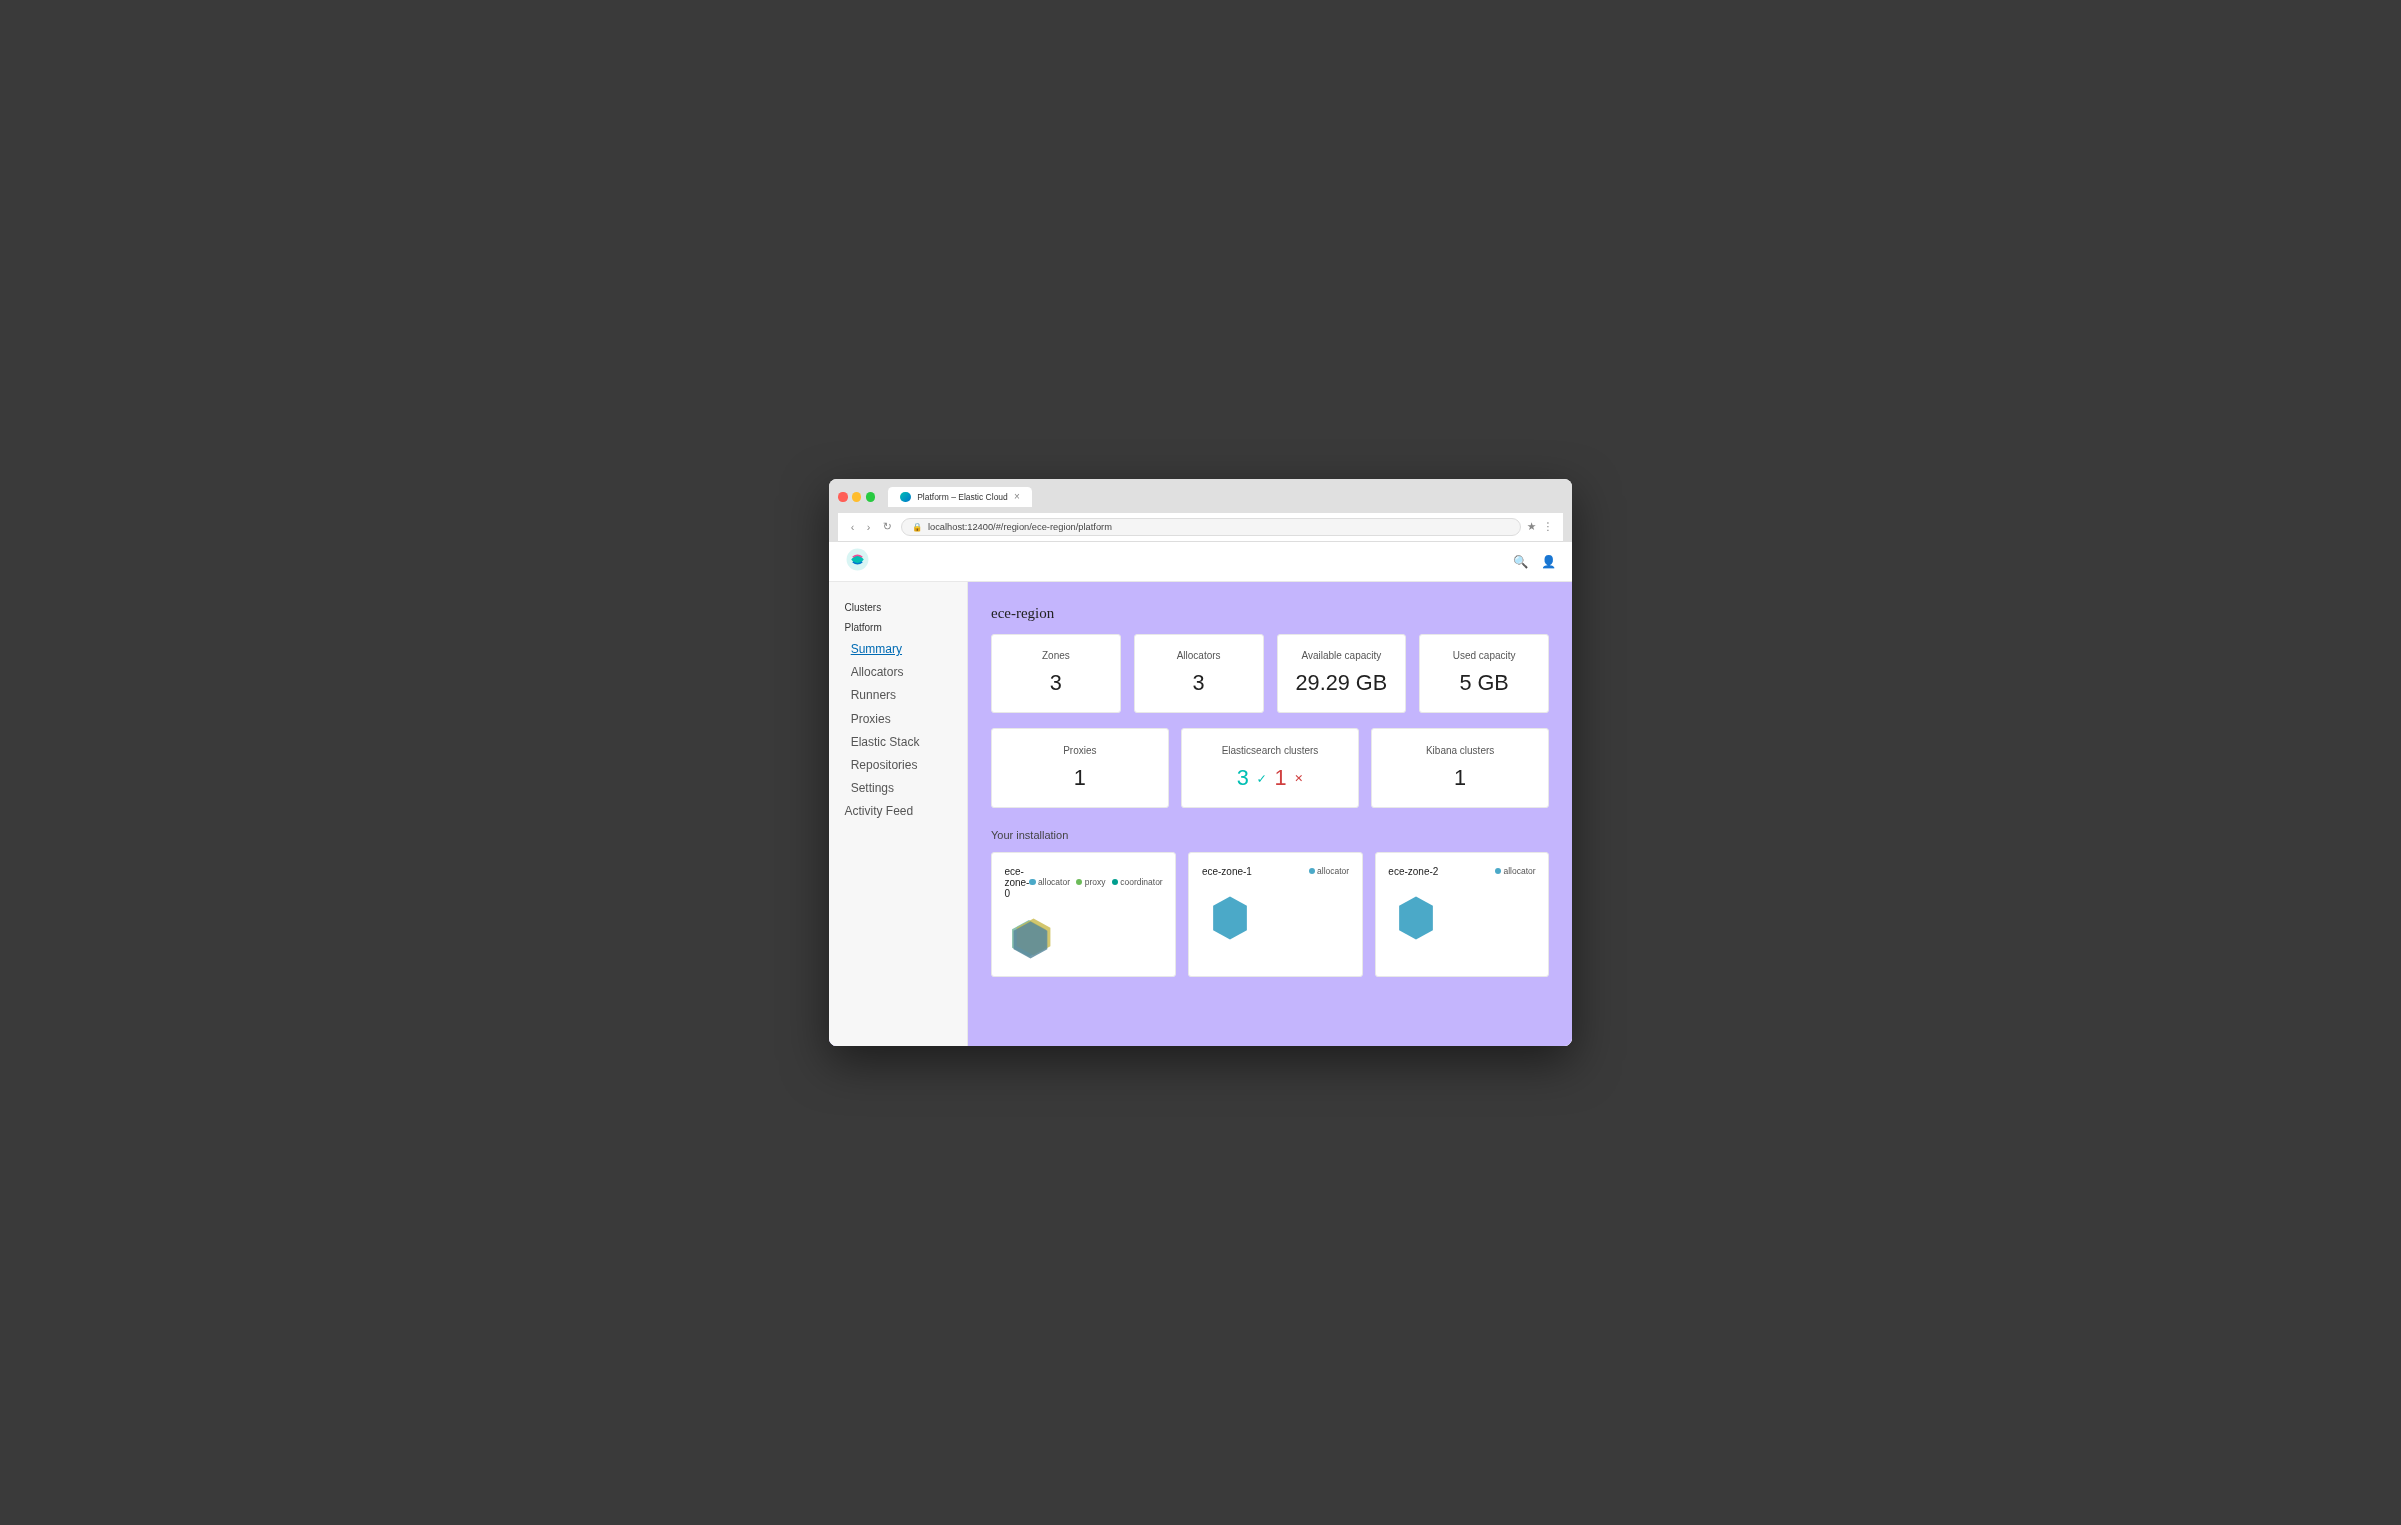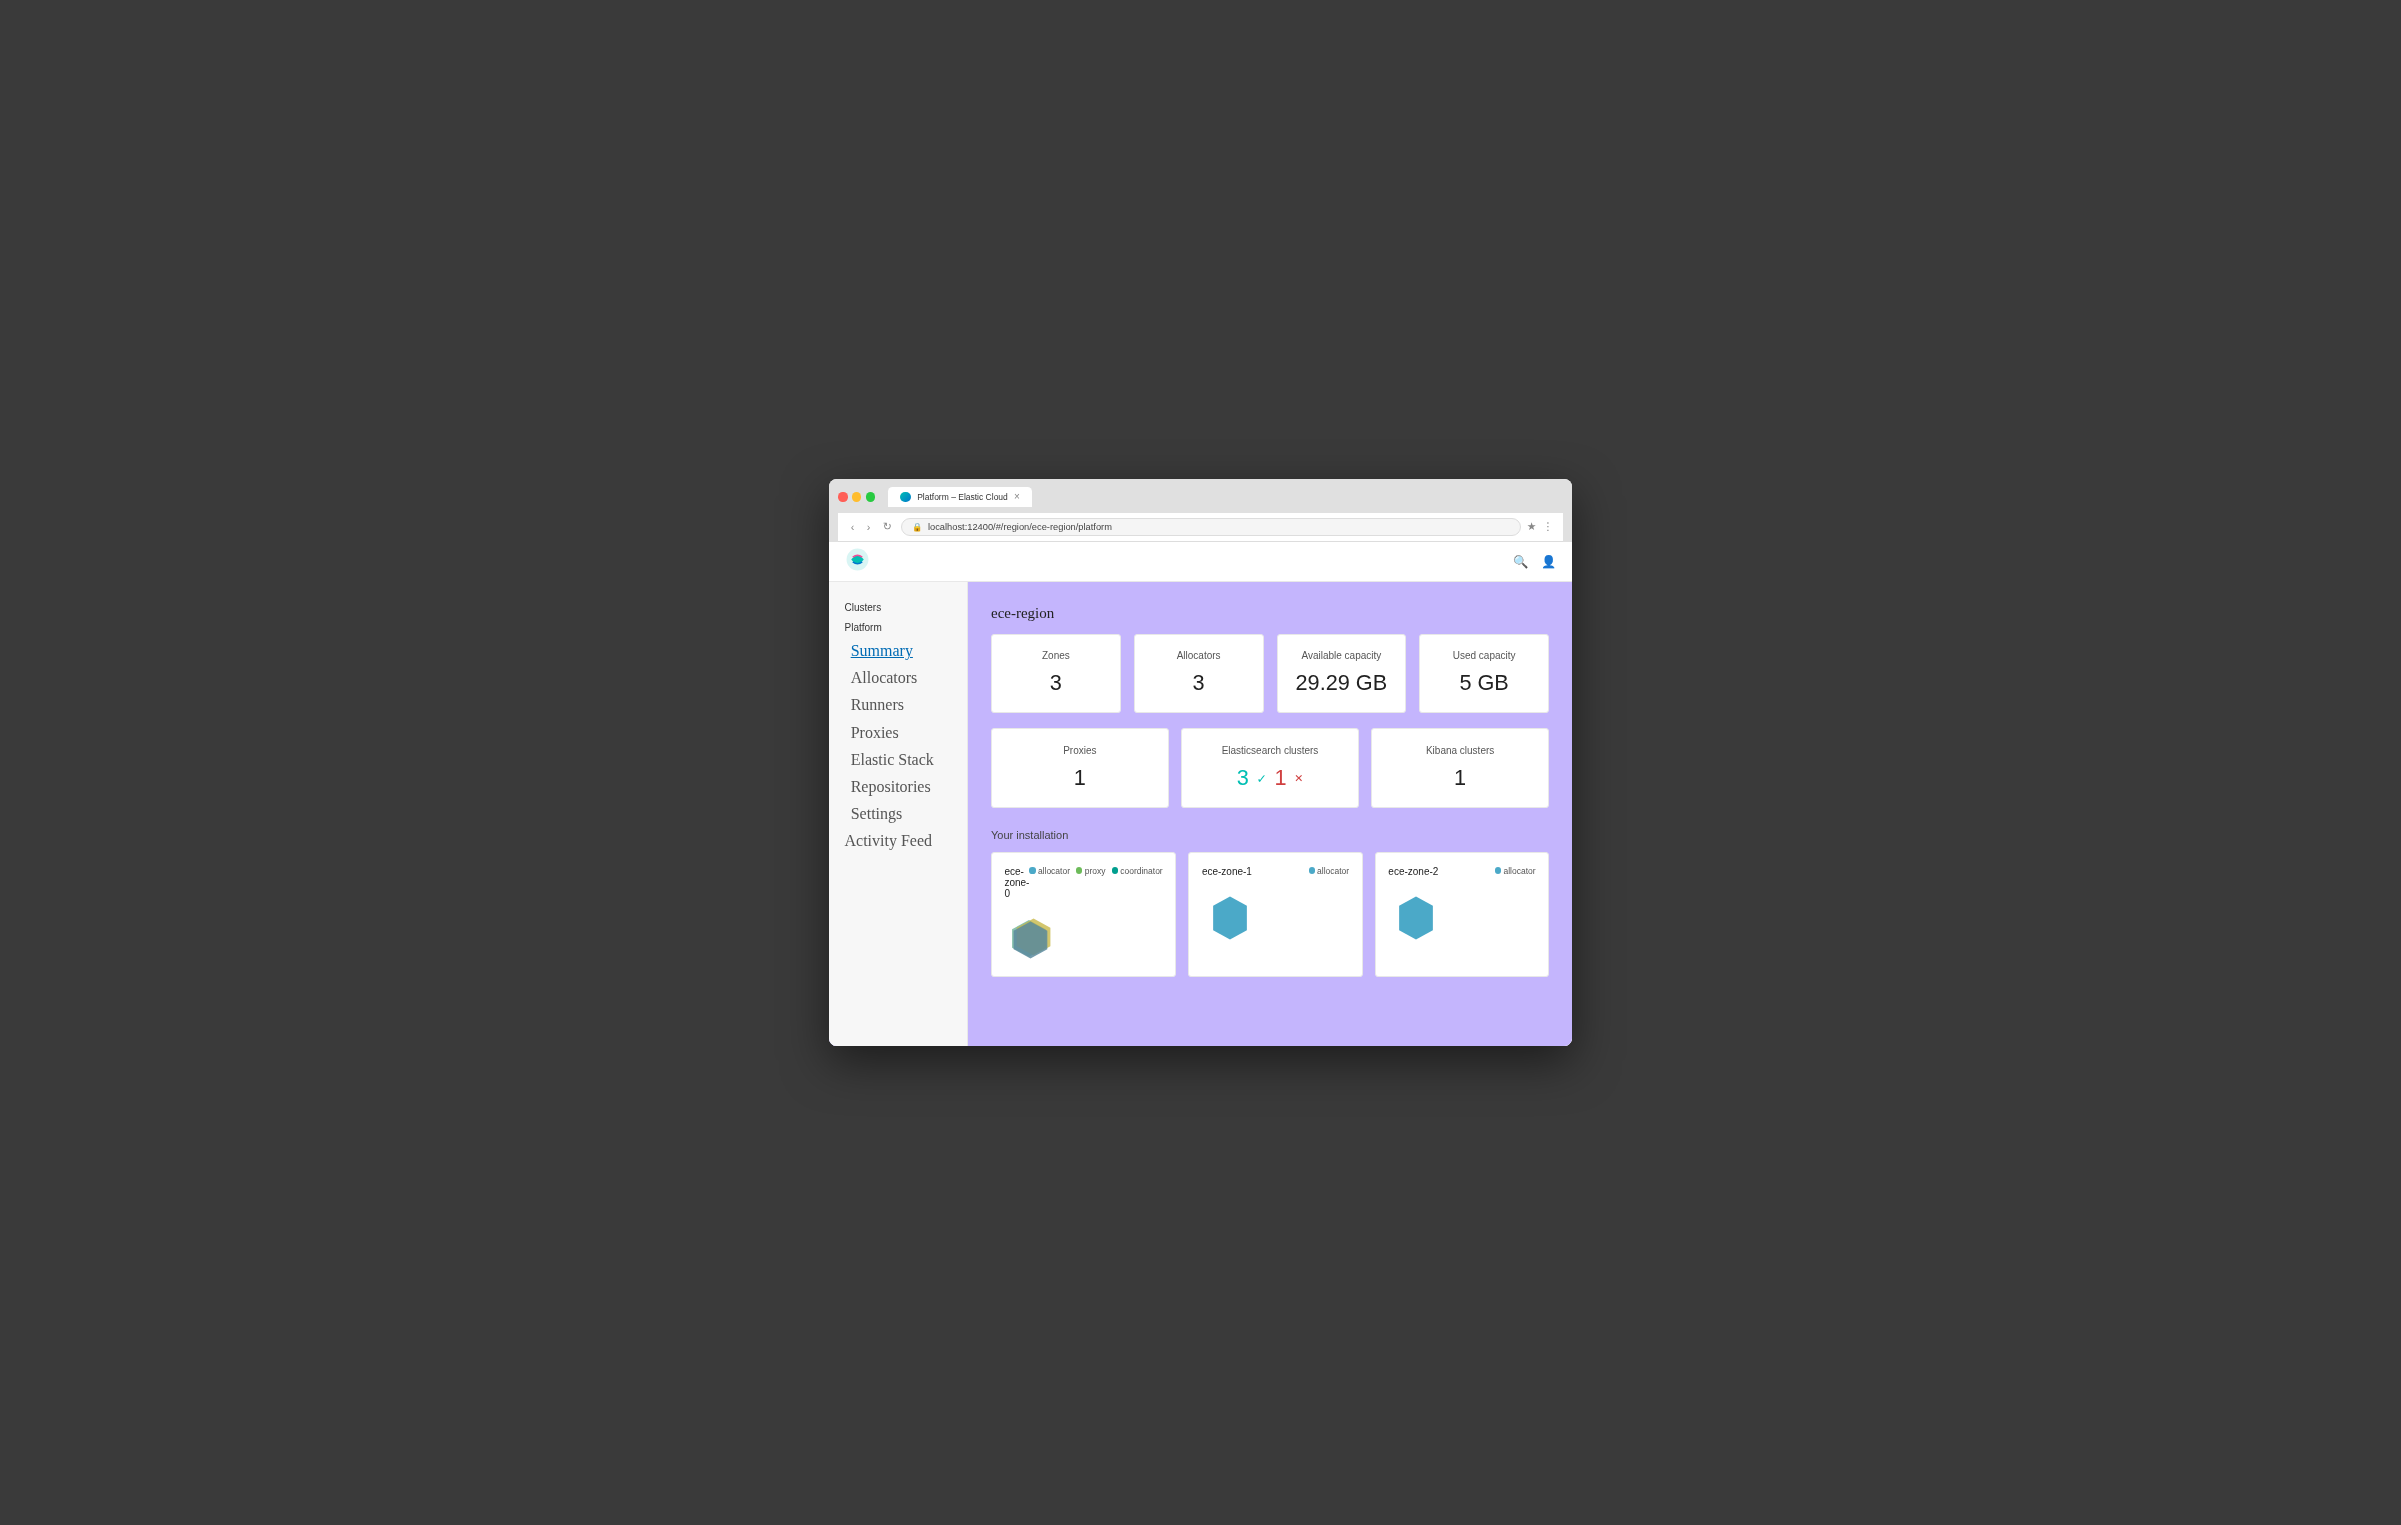--- a/index.html
+++ b/index.html
@@ -167,24 +167,23 @@
 
     .sidebar-section-label {
       padding: 4.6px 15.5px;
       font-size: 10px;
       color: #333;
       font-weight: 500;
     }
 
     .sidebar-item {
       padding: 4.6px 15.5px;
-      font-size: 16px;
+      font-size: 12px;
       color: #555;
       cursor: pointer;
-      font-family: Liberation Serif, serif;
     }
 
     .sidebar-item.active {
       color: #006bb4;
       font-weight: 500;
       text-decoration: underline;
     }
 
     .sidebar-item.sub {
       padding-left: 21.7px;
@@ -286,21 +285,21 @@
     .zone-card {
       background: white;
       border: 0.8px solid #e8e8e8;
       border-radius: 3.1px;
       padding: 12.4px;
       min-height: 93px;
     }
 
     .zone-header {
       display: flex;
-      align-items: flex-start;
+      align-items: center;
       justify-content: space-between;
       margin-bottom: 12.4px;
     }
 
     .zone-name {
       font-size: 10px;
       color: #222;
       font-weight: 500;
     }
 

